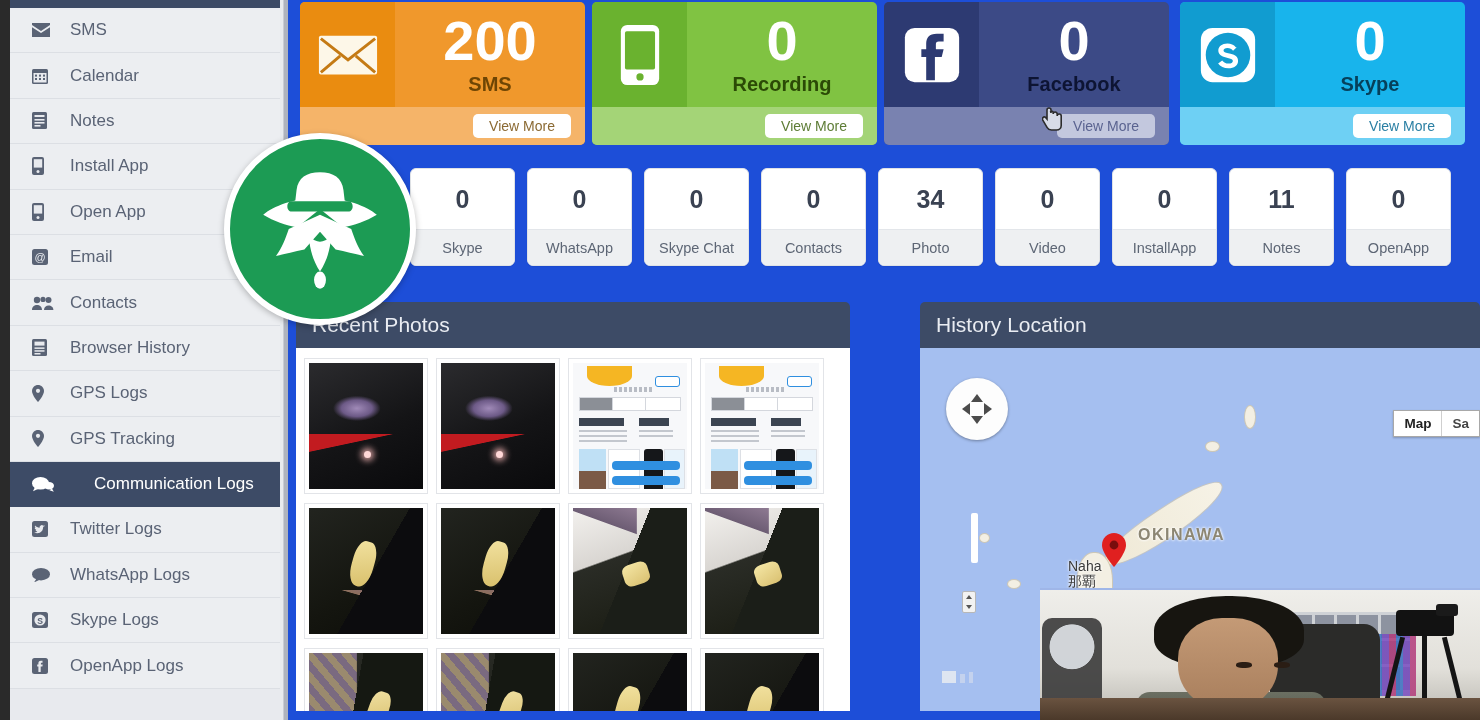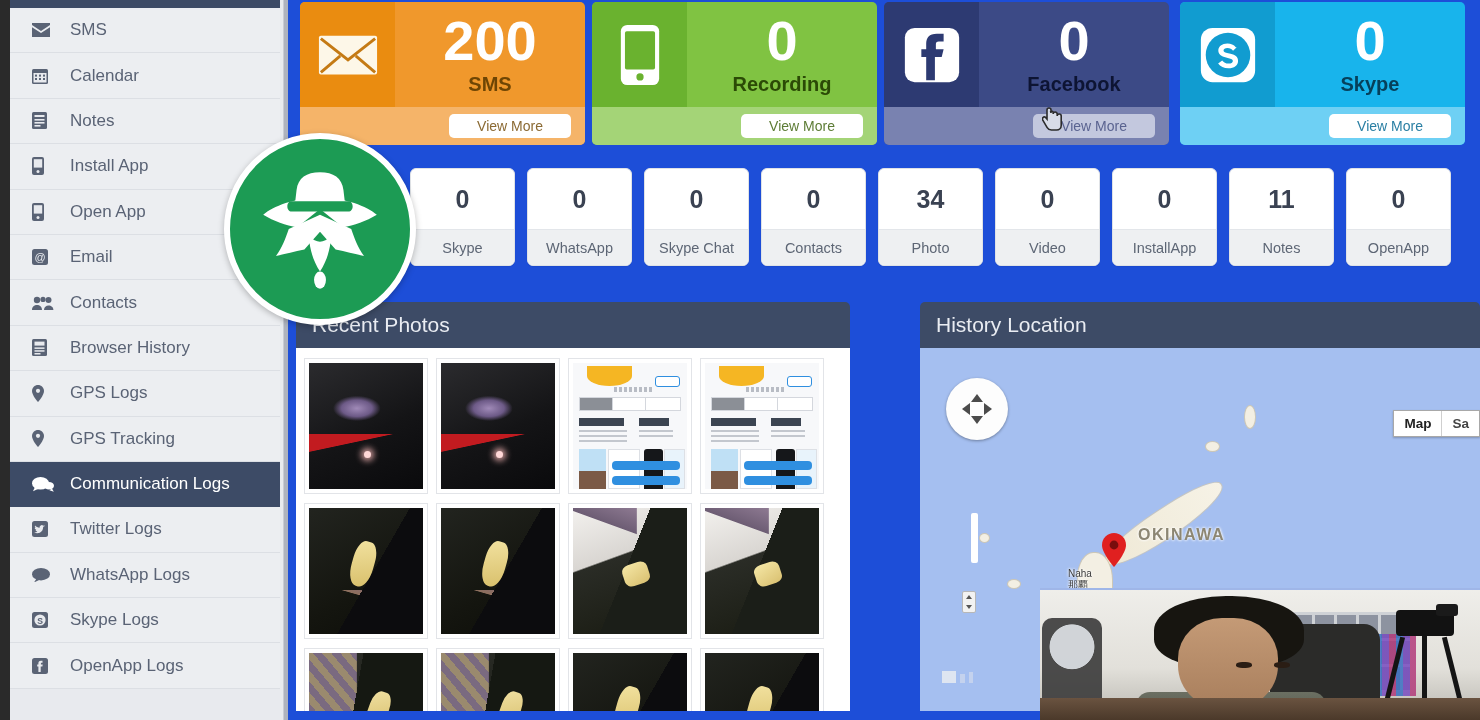--- a/index.html
+++ b/index.html
@@ -33,20 +33,21 @@
     border-bottom: 1px solid #dcdfe4;
     color: #5a6375; font-size: 17px;
     background: #eceef1;
     cursor: pointer;
     white-space: nowrap;
   }
   .nav-item.active {
     background: #3d4b66; color: #ffffff;
     border-bottom: 1px solid #3d4b66;
     box-shadow: 0 0 0 0 transparent;
+    gap: 24px;
   }
   .nav-ico {
     width: 26px; margin-right: 12px;
     display: inline-flex; align-items: center; justify-content: flex-start;
     color: #5a6375; font-size: 15px;
   }
   .nav-item.active .nav-ico { color: #fff; }
   .nav-ico svg { display:block; }
 
   
@@ -65,21 +66,21 @@
   }
   .bc-body {
     flex: 1; display: flex; flex-direction: column;
     align-items: center; justify-content: center;
   }
   .bc-num { font-size: 56px; font-weight: bold; line-height: 1; color: #fff; }
   .bc-lbl { font-size: 20px; font-weight: bold; margin-top: 4px; }
   .bc-foot { height: 38px; display: flex; align-items: center; justify-content: flex-end; padding-right: 14px; }
   .bc-btn {
     background: #fff; border-radius: 5px;
-    font-size: 14px; padding: 4px 28px;
+    font-size: 14px; padding: 4px 16px;
     cursor: pointer;
     margin-left: 33px;
   }
 
   
   .bc-sms   { background: #f0982c; }
   .bc-sms .bc-iconbox { background: #ea8c10; }
   .bc-sms .bc-lbl { color: #6e4504; }
   .bc-sms .bc-foot { background: #f5b469; }
   .bc-sms .bc-btn { color: #8b6a33; }
@@ -253,22 +254,22 @@
   }
   .okinawa-sub1 { left: 158px; top: 205px; width: 34px; height: 56px; border-radius: 48% 52% 40% 60%; }
   .okinawa-sub2 { left: 152px; top: 250px; width: 22px; height: 30px; border-radius: 50%; }
   .isle { border-radius: 50%; }
   #map-label-okinawa {
     position: absolute; left: 218px; top: 178px;
     font-size: 16px; letter-spacing: 1.5px; font-weight: bold;
     color: #8c8673; text-shadow: 0 0 3px #fff, 0 0 3px #fff;
   }
   #map-label-naha {
-    position: absolute; left: 148px; top: 220px;
-    font-size: 10px; color: #3b3b3b;
+    position: absolute; left: 148px; top: 211px;
+    font-size: 14px; color: #3b3b3b;
     text-shadow: 0 0 3px #fff, 0 0 3px #fff; line-height: 1.1;
   }
   #map-marker {
     position: absolute; left: 182px; top: 185px; width: 24px; height: 34px;
   }
   #map-pan {
     position: absolute; left: 26px; top: 30px;
     width: 62px; height: 62px; border-radius: 50%;
     background: #fdfdfd; box-shadow: 0 1px 3px rgba(0,0,0,.35);
     display: flex; align-items: center; justify-content: center;

